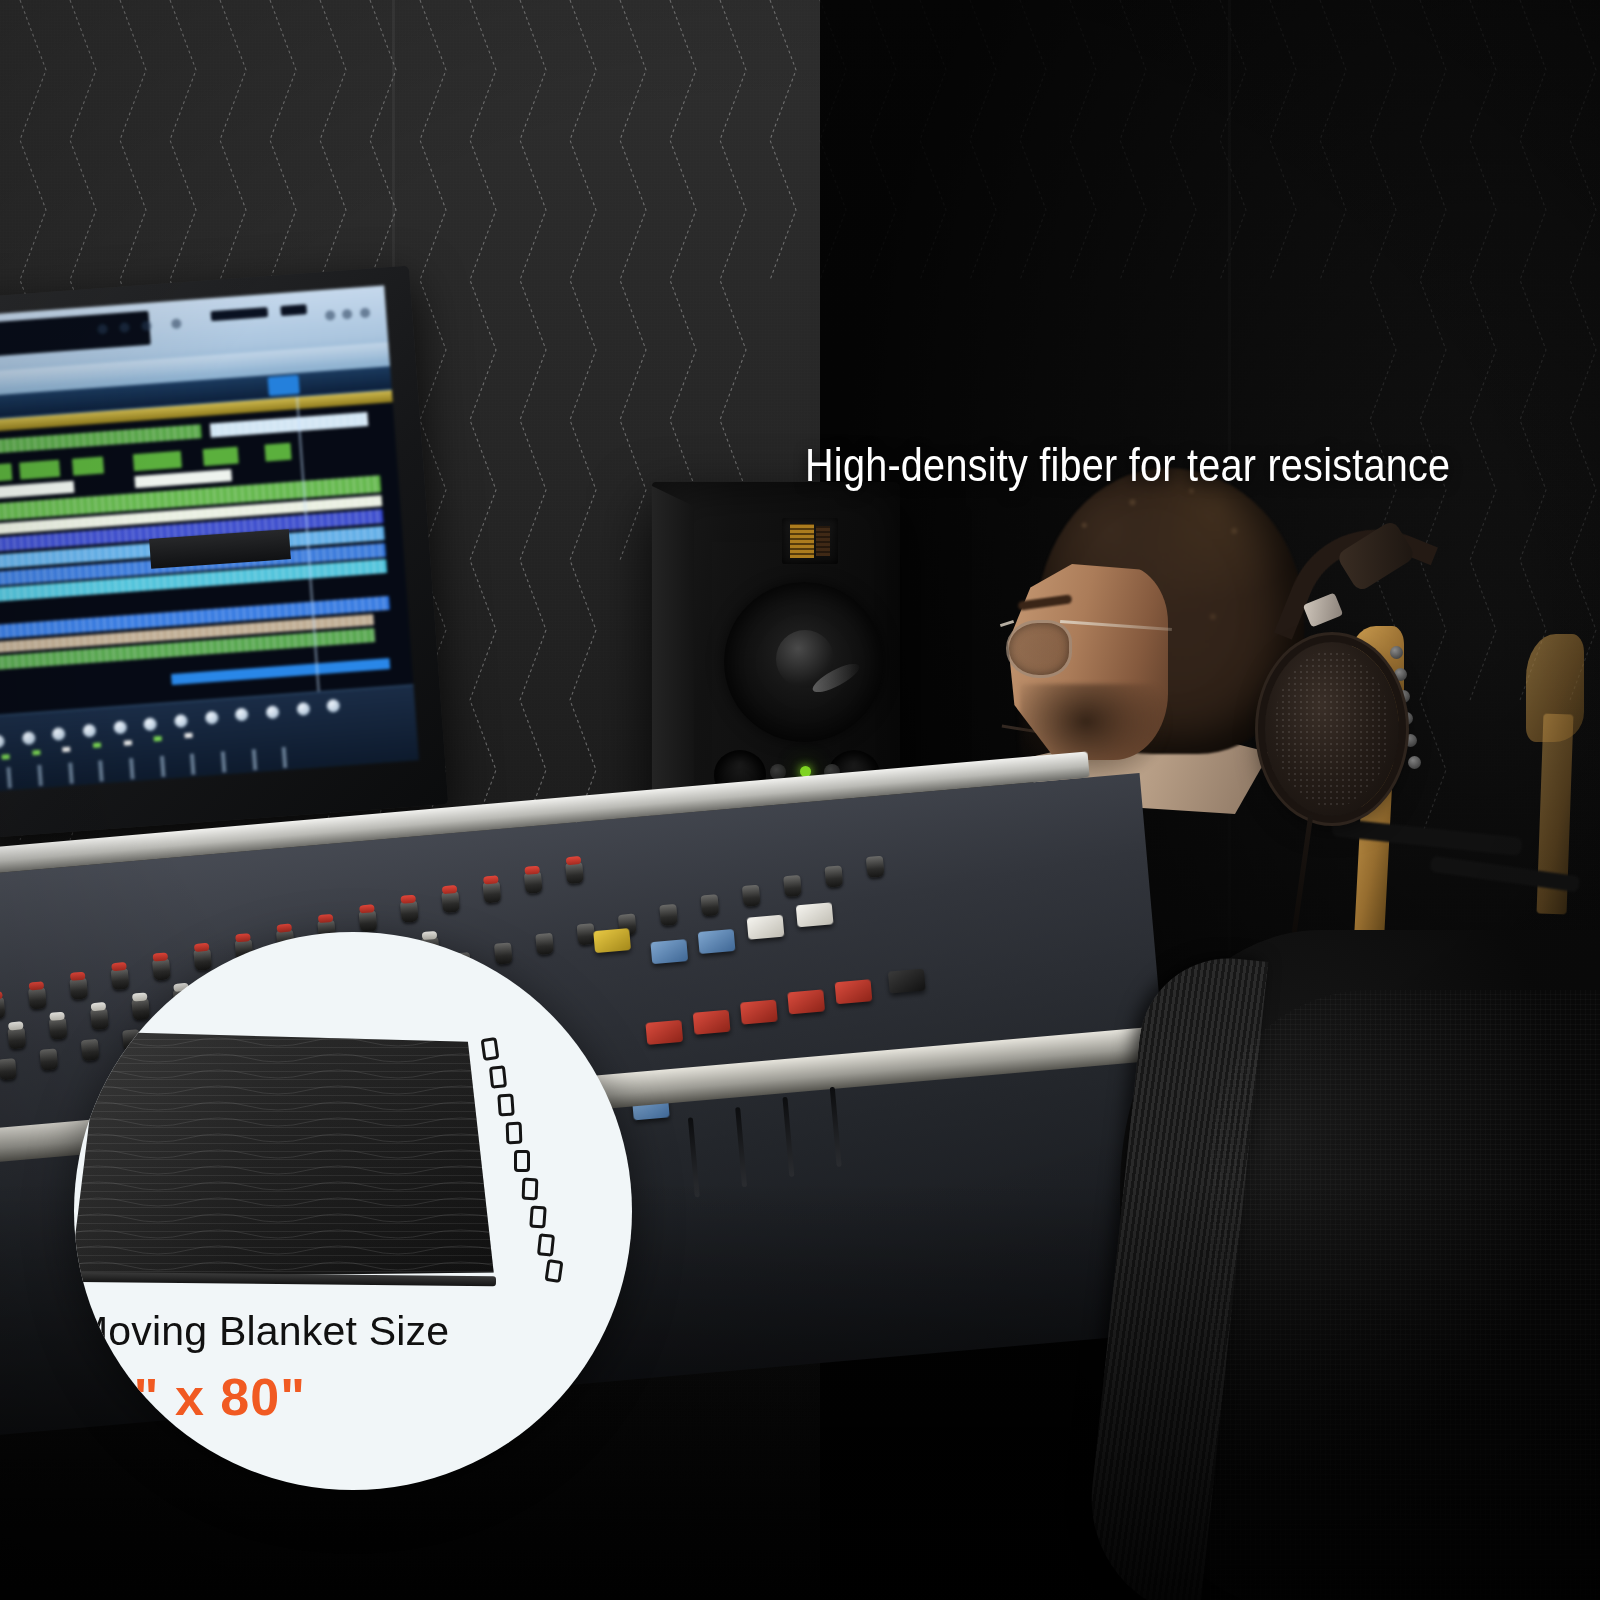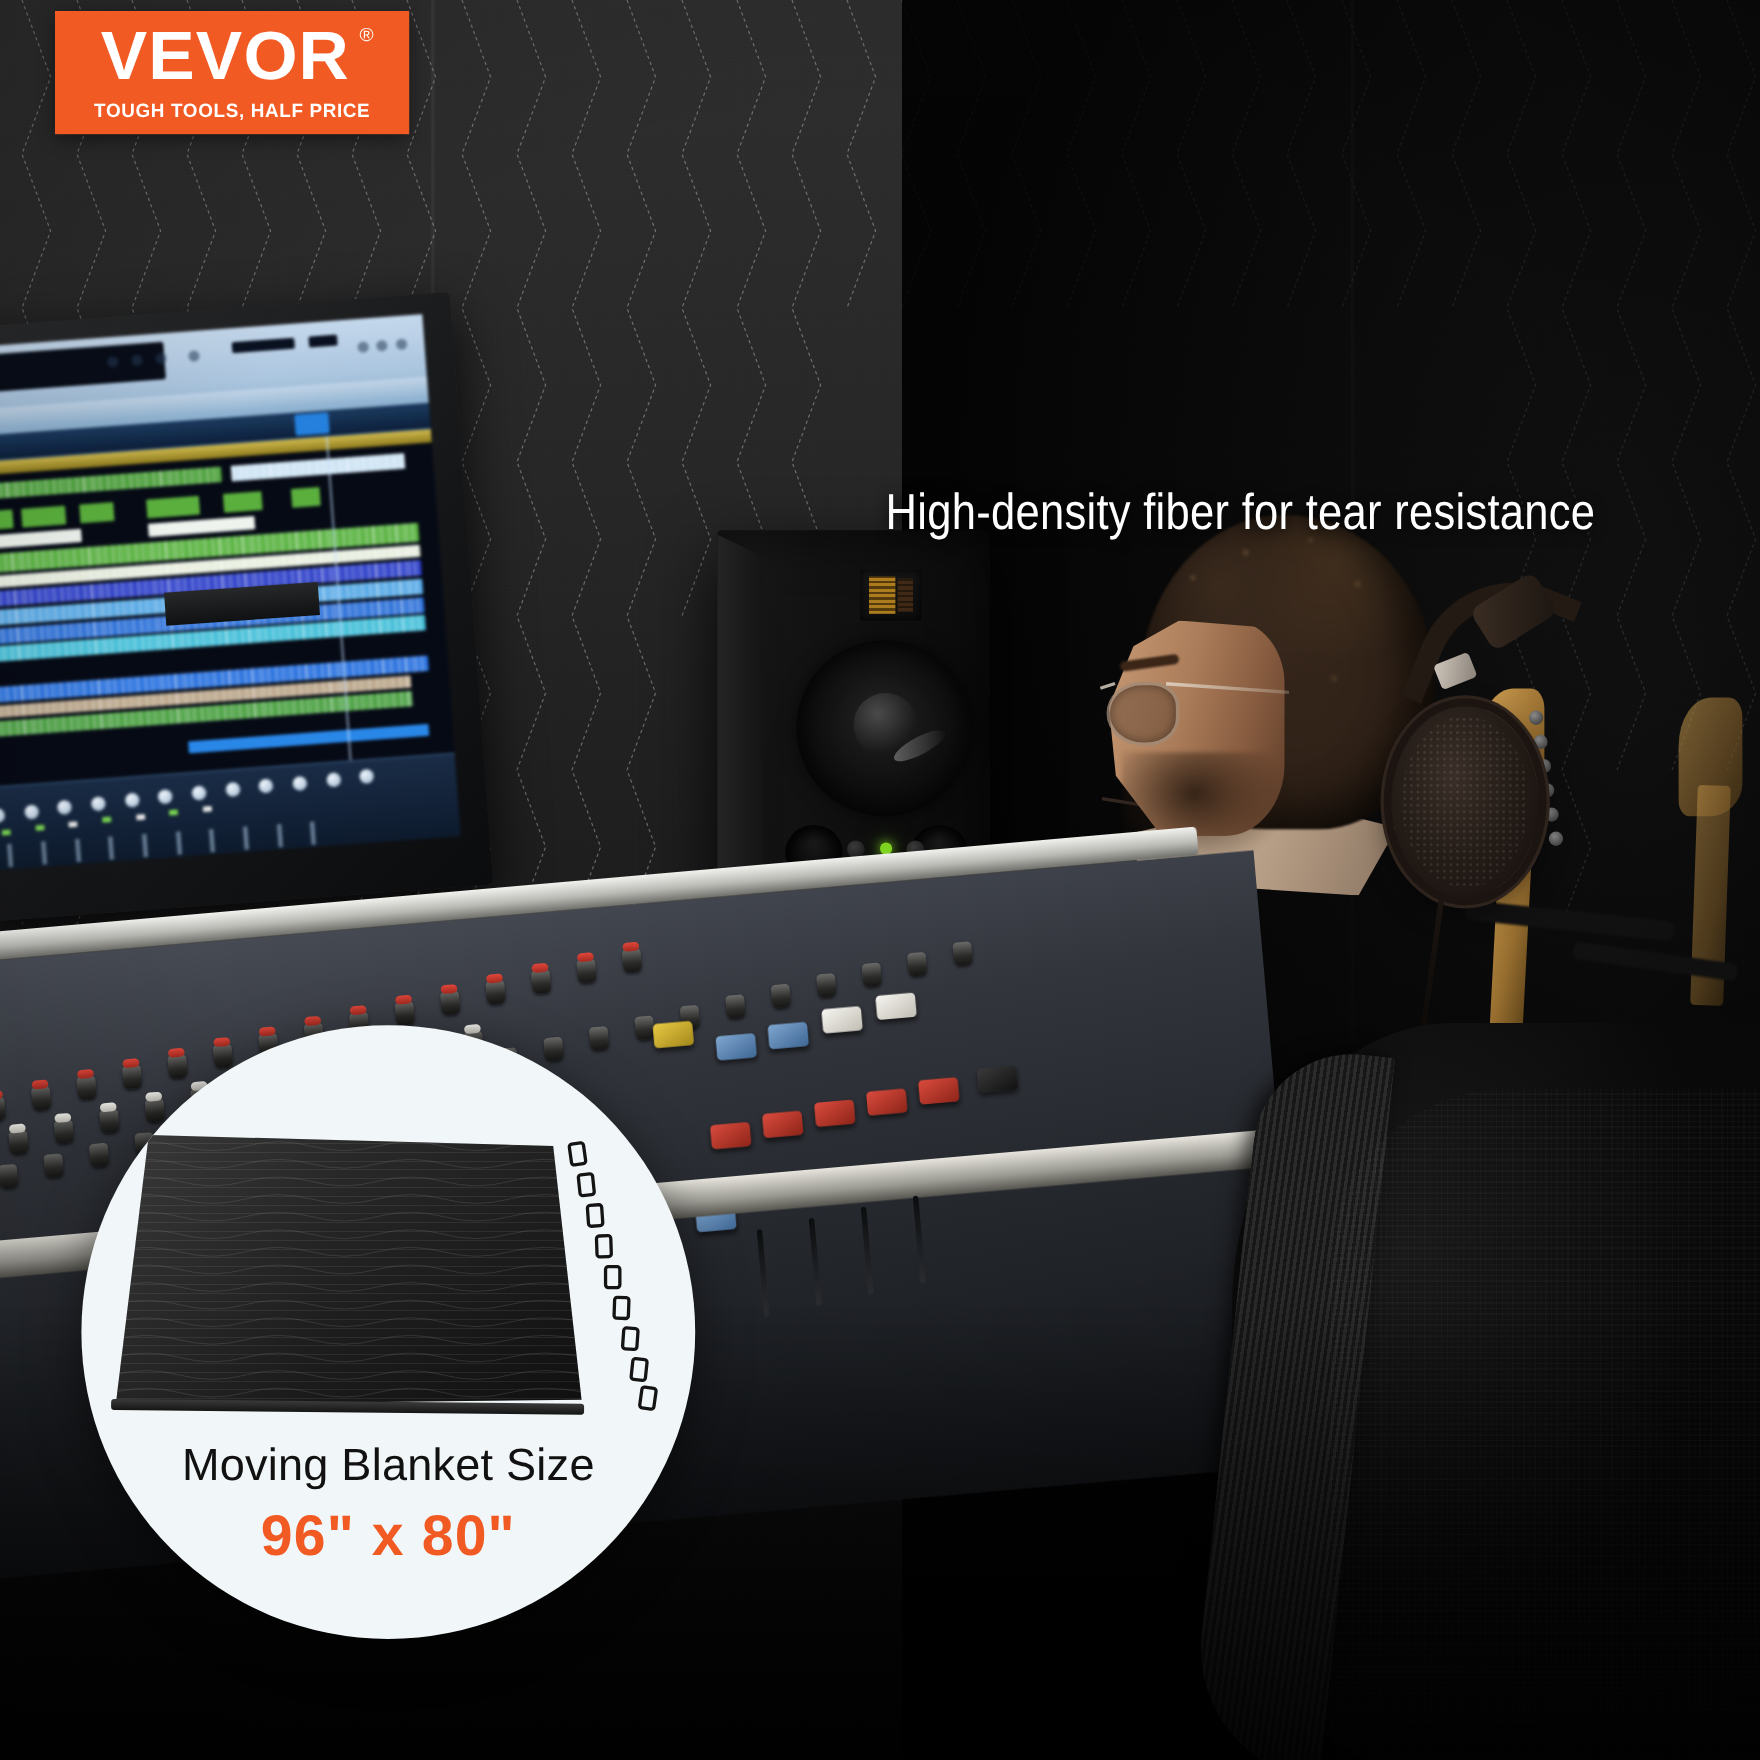--- a/index.html
+++ b/index.html
@@ -515,21 +515,21 @@
     position:absolute; left:74px; top:932px;
     width:558px; height:558px;
     border-radius:50%;
     background:#F1F6F8;
     box-shadow:0 10px 46px rgba(0,0,0,.5);
     overflow:hidden;
   }
   .badge-inner {
     position:absolute; inset:0;
     display:flex; flex-direction:column;
-    align-items:center; justify-content:flex-start;
+    align-items:flex-start; justify-content:flex-start;
     padding-top:96px;
   }
   
   .bk-wrap {
     position:relative; width:500px; height:258px; margin-left:-12px;
   }
   .bk-body {
     position:absolute; left:6px; top:0; width:430px; height:252px;
     background:
       linear-gradient(170deg, rgba(255,255,255,.07), rgba(0,0,0,.22)),
@@ -864,27 +864,20 @@
   </div>
 
   <div class="chair">
     <div class="chair-rim"></div>
     <div class="chair-mesh"></div>
   </div>
 
   <div class="bg-vignette"></div>
   <div class="bg-floorshade"></div>
 
-  <div class="logo">
-    <div class="logo-word">
-      <span>VEVOR</span>
-      <span class="logo-reg">®</span>
-    </div>
-    <div class="logo-tag">TOUGH TOOLS, HALF PRICE</div>
-  </div>
 
 
   <div class="subhead">High-density fiber for tear resistance</div>
 
   <div class="badge">
     <div class="badge-inner">
 
       <div class="bk-wrap">
         <div class="bk-body">
           <div class="bk-quilt"></div>

